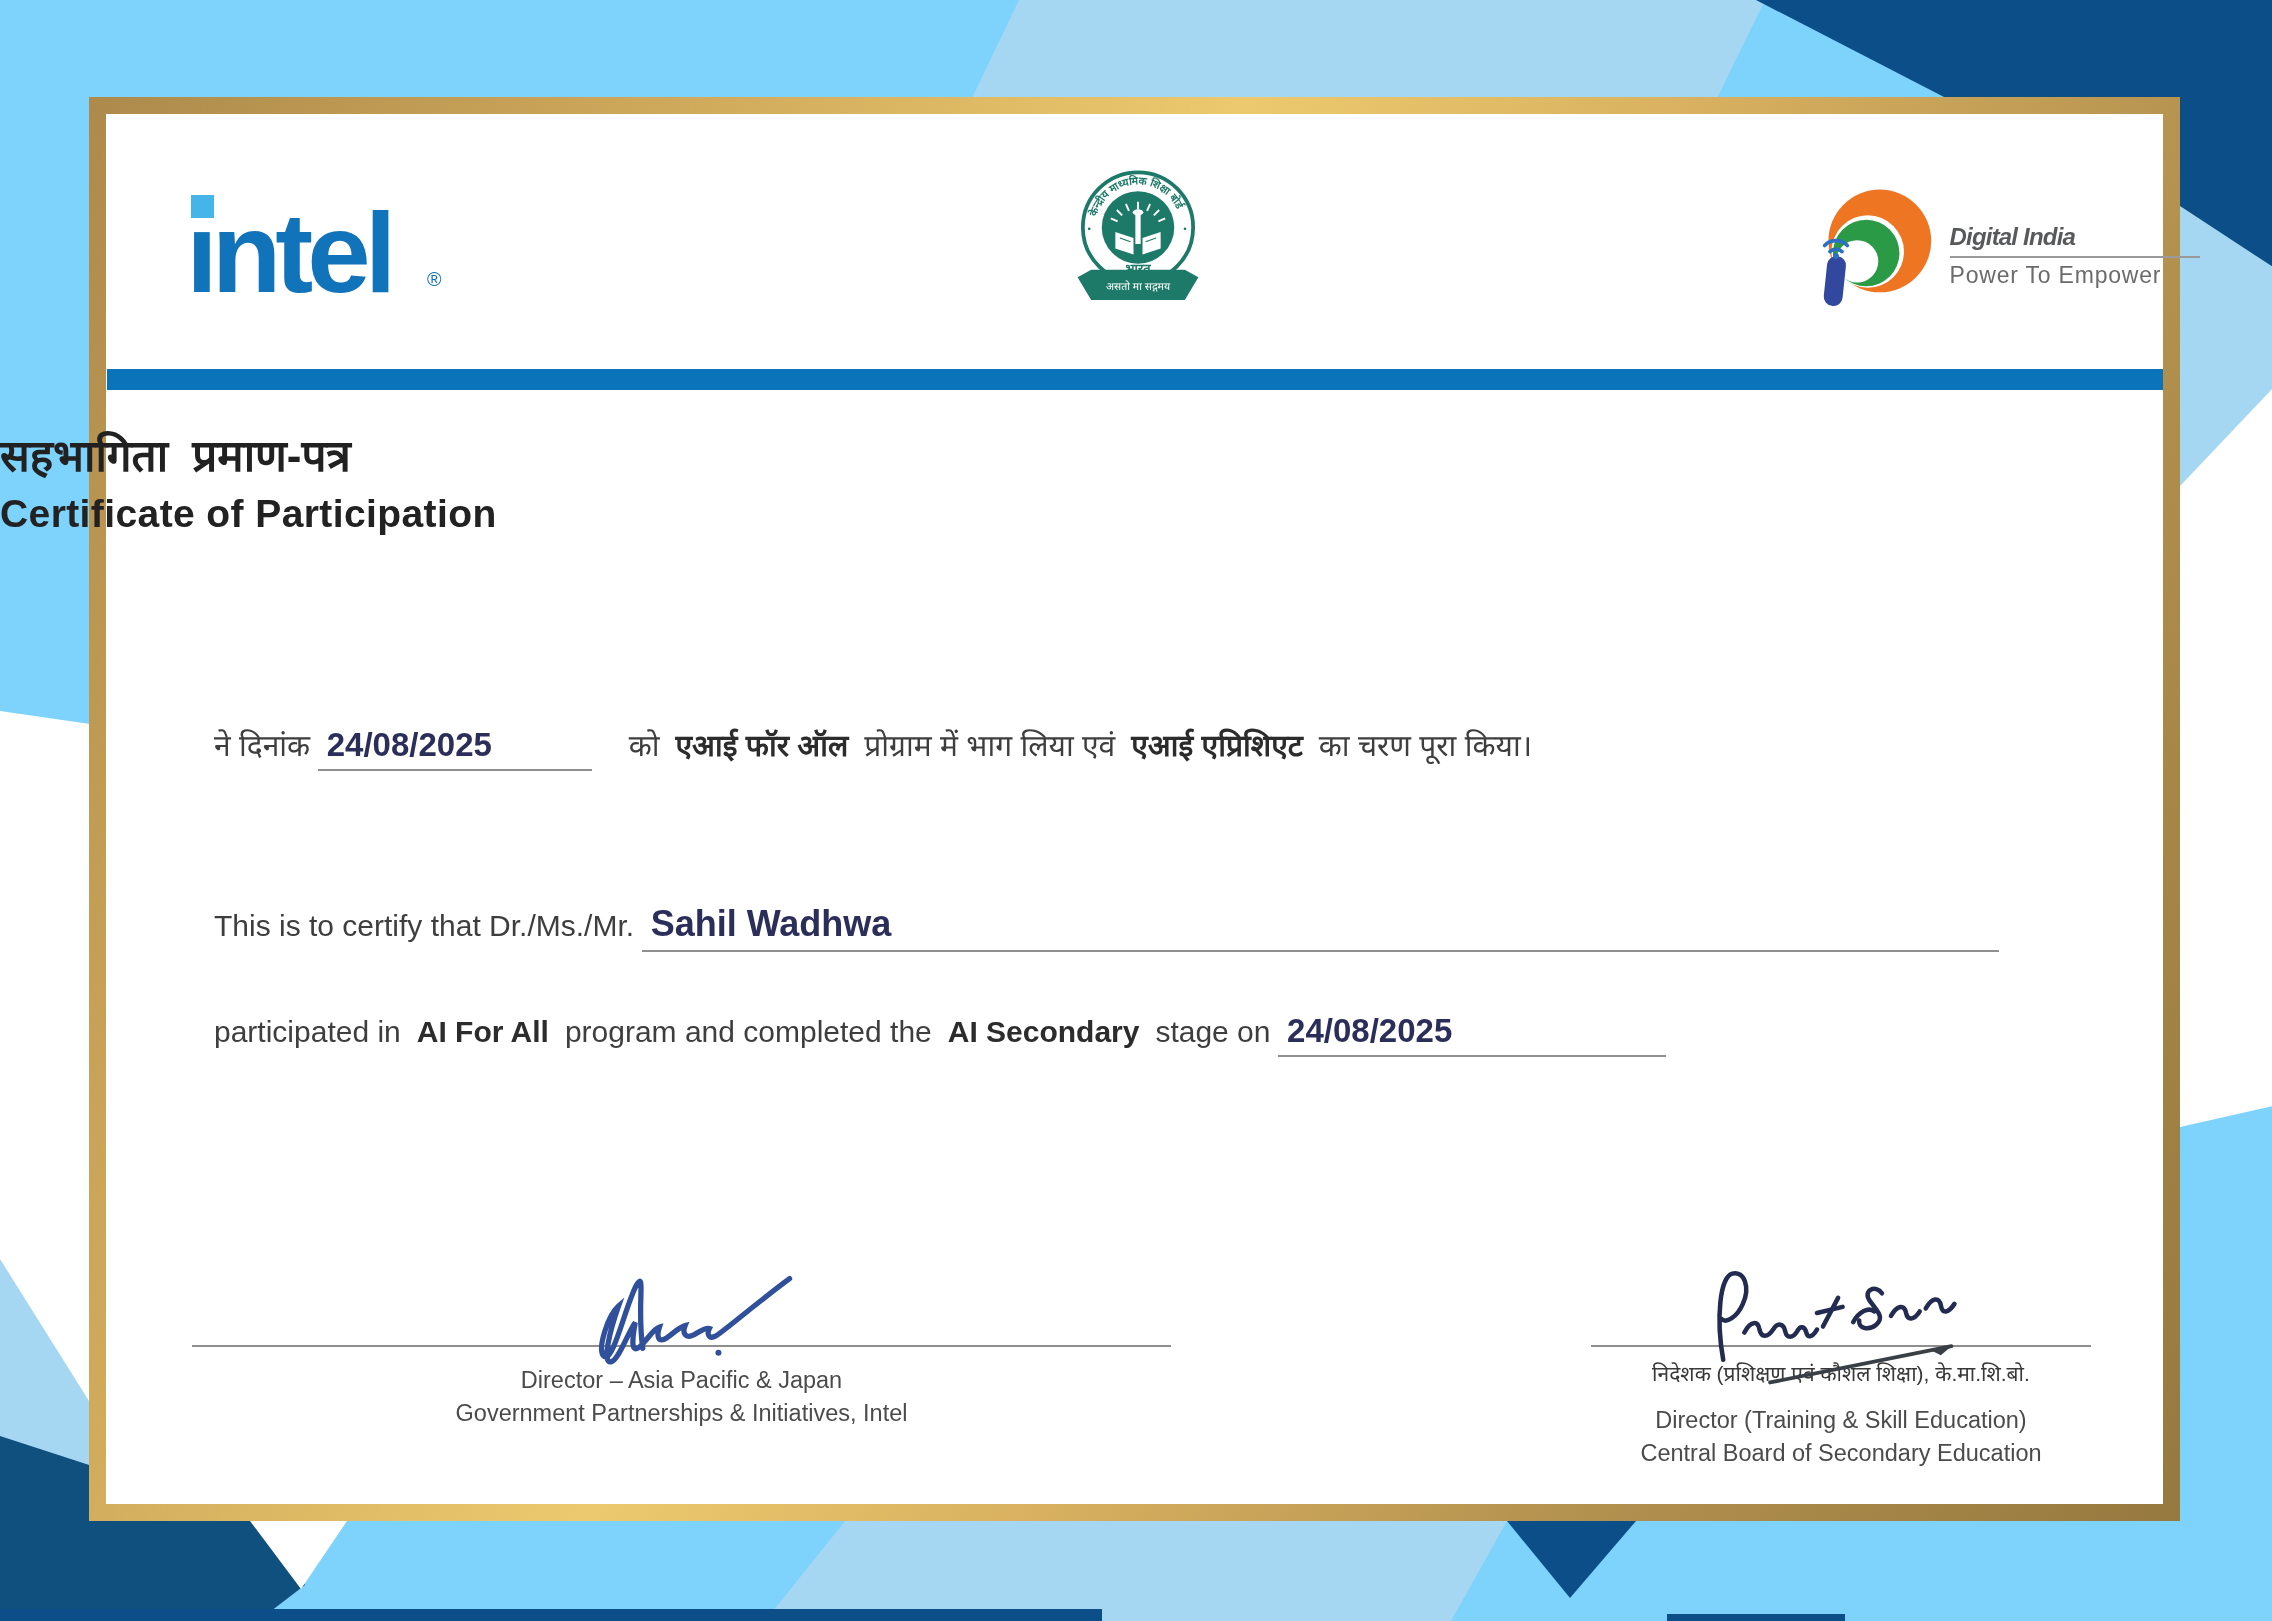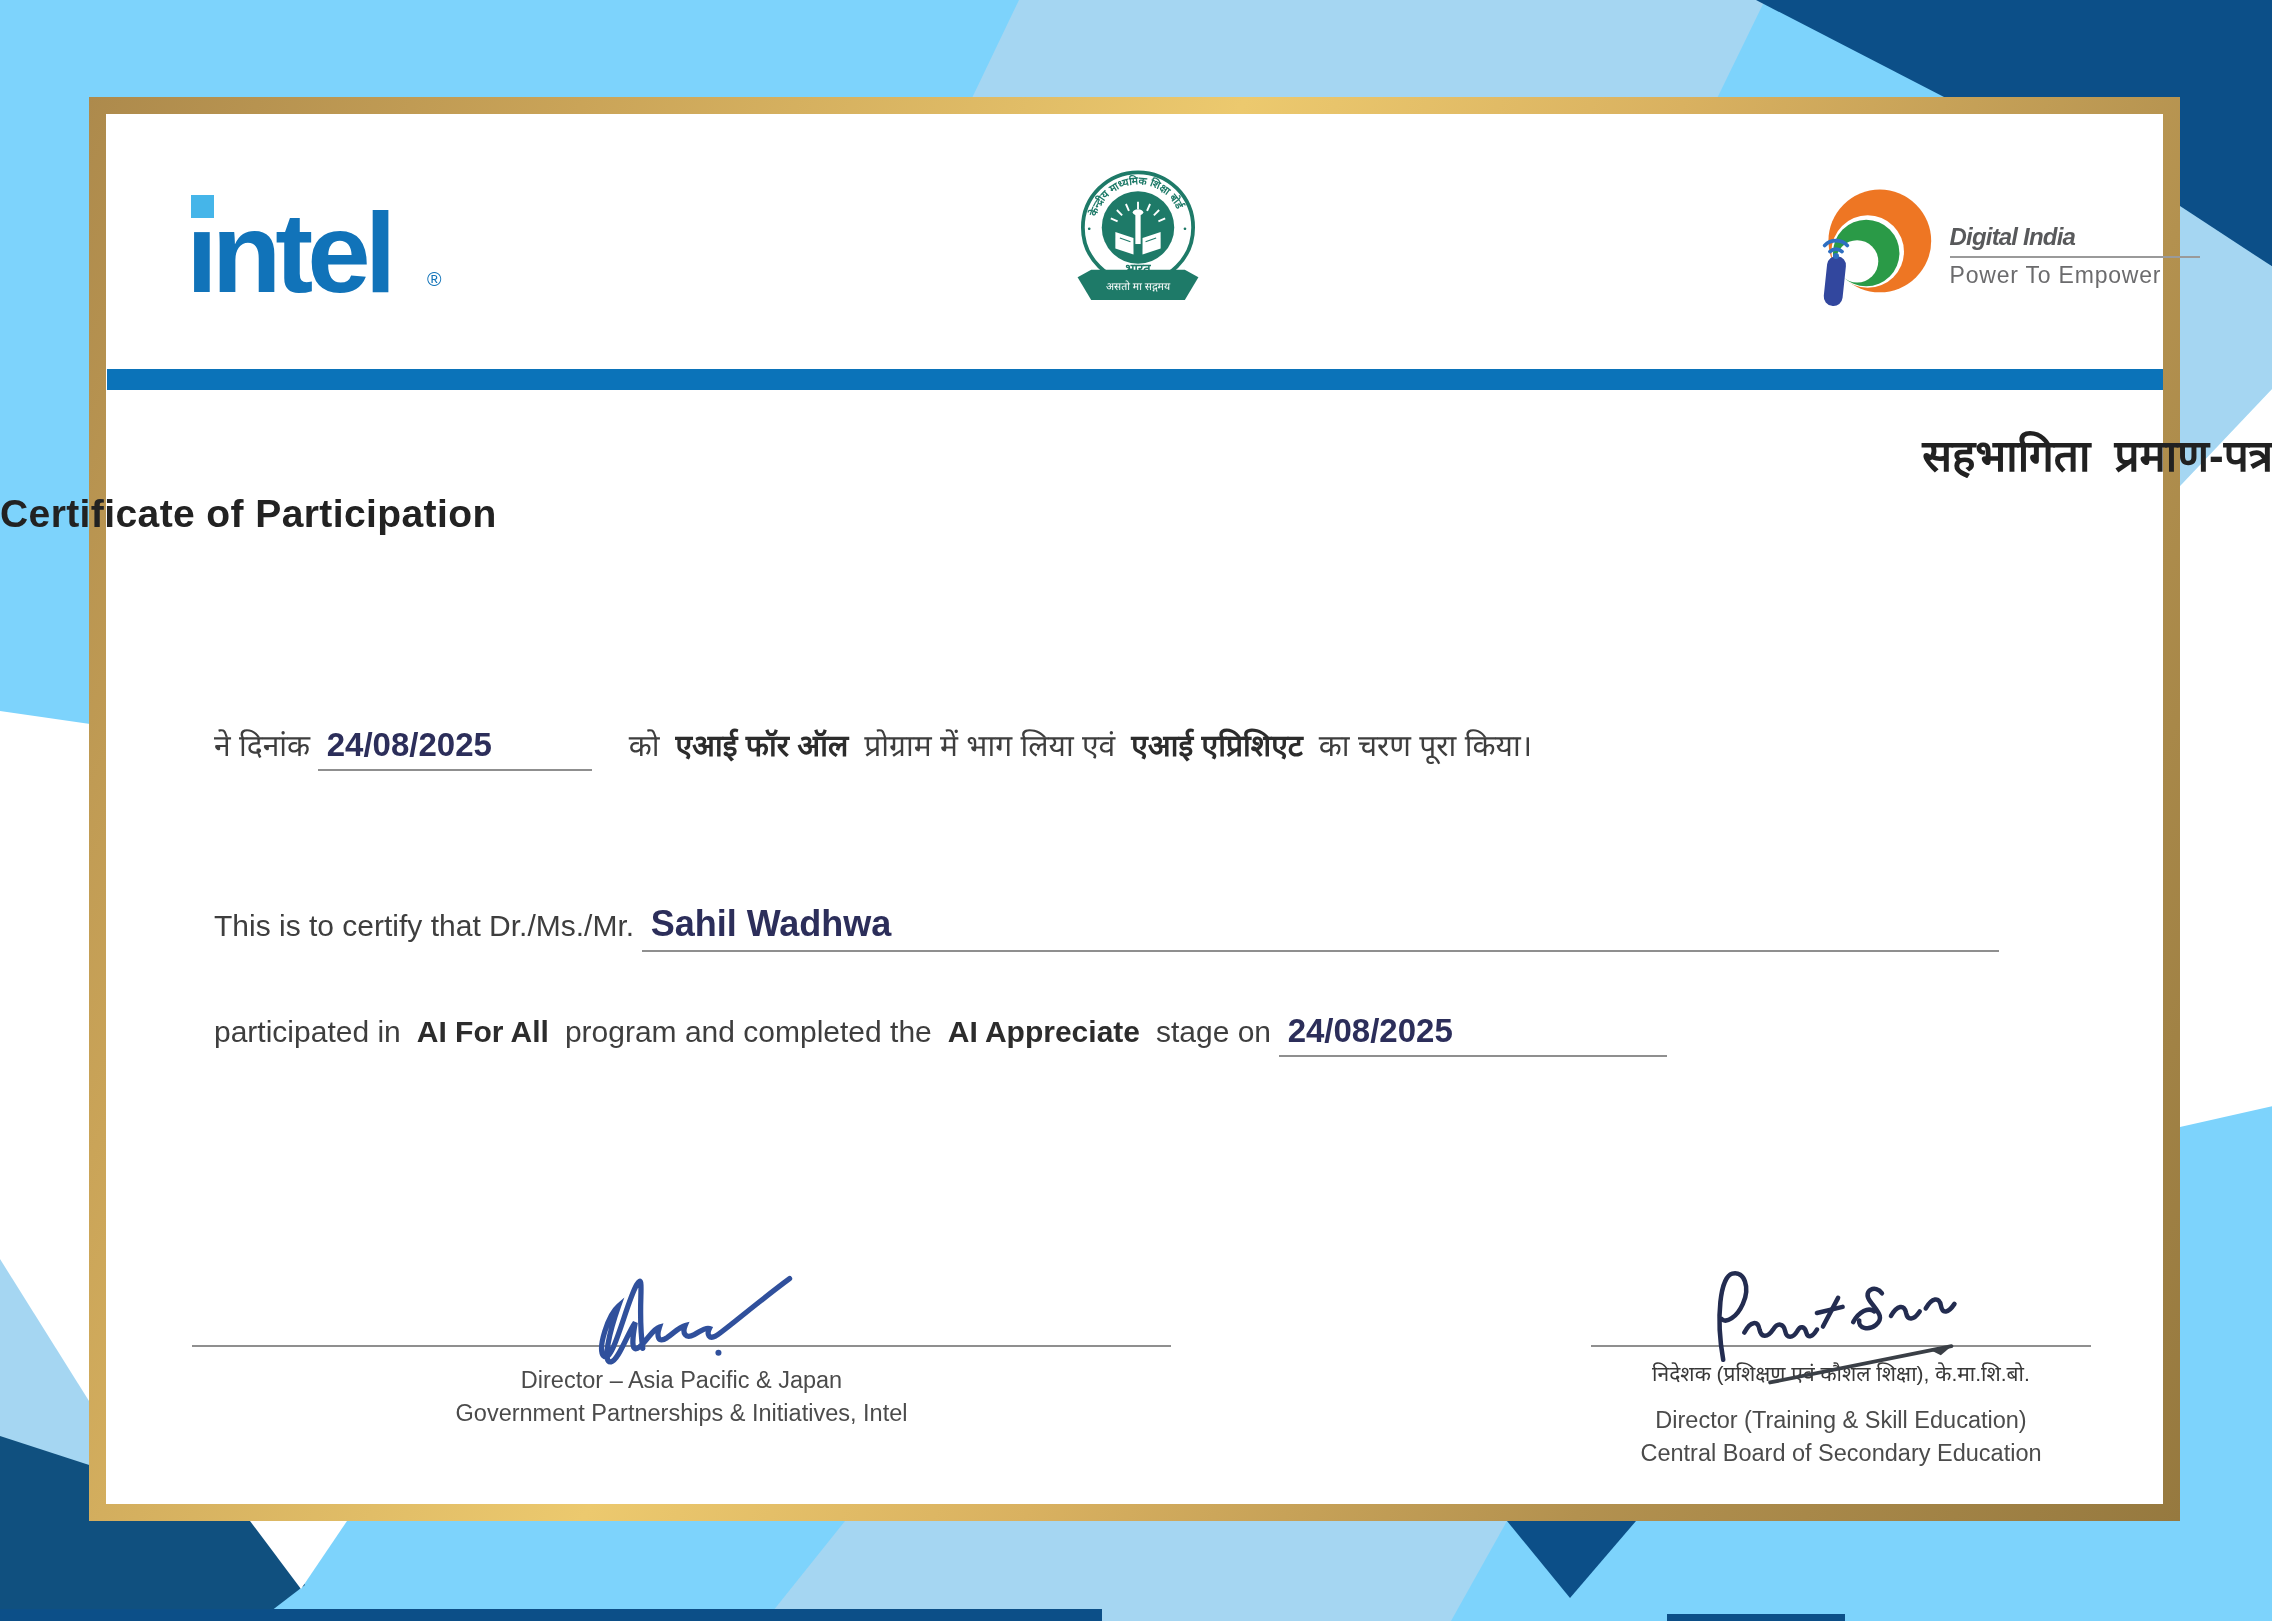--- a/index.html
+++ b/index.html
@@ -33,21 +33,21 @@
   .intel-reg{position:absolute;left:241px;top:79px;font-size:19.7px;font-weight:400;color:#1173b9;letter-spacing:0;}
 
   
   .di{position:absolute;left:1801px;top:179px;display:flex;}
   .di-textblock{margin-top:44px;margin-left:4.5px;}
   .di-name{font-size:24px;font-weight:700;font-style:italic;color:#58595b;letter-spacing:-0.8px;}
   .di-rule{height:2.3px;background:#9a9a9a;margin-top:4.5px;width:250px;}
   .di-tag{font-size:23px;color:#6b6b6d;margin-top:4.5px;letter-spacing:0.8px;}
 
   
-  .title-hi{position:absolute;left:0;width:100%;top:424px;text-align:right;font-size:44px;font-weight:600;
+  .title-hi{position:absolute;left:0;width:100%;top:424px;text-align:left;font-size:44px;font-weight:600;
             color:#212121;word-spacing:12px;}
   .title-en{position:absolute;left:0;width:100%;top:492px;text-align:left;font-size:39px;font-weight:700;
             color:#222222;letter-spacing:0.4px;}
   .line{position:absolute;white-space:nowrap;color:#3e3e3e;font-size:30px;}
   .line > span{margin-right:7.6px;}
   .hi{color:#3e3e3e;}
   .b{font-weight:700;color:#2c2c2c;}
   .ul{display:inline-block;border-bottom:2.3px solid #8f8f8f;padding:0 0 4.5px 9px;}
   .navy-name{color:#2c2e5a;font-weight:600;font-size:36px;}
   .navy-date{color:#2c2e5a;font-weight:600;font-size:33px;}
@@ -160,21 +160,21 @@
       <span class="hi">का चरण पूरा किया।</span>
     </div>
 
     <div class="line" style="left:214px;top:903px;">
       <span>This is to certify that Dr./Ms./Mr.</span><span class="ul" style="width:1348px;"><span class="navy-name">Sahil Wadhwa</span></span>
     </div>
     <div class="line" style="left:214px;top:1012px;">
       <span>participated in</span>
       <span class="b">AI For All</span>
       <span>program and completed the</span>
-      <span class="b">AI Appreciate</span>
+      <span class="b">AI Secondary</span>
       <span>stage on</span><span class="ul" style="width:379px;"><span class="navy-date">24/08/2025</span></span>
     </div>
 
     <svg class="sig-svg" style="left:523px;top:1259px;" width="288" height="115" viewBox="0 0 380 152">
       <path d="M158,118 C150,64 162,14 150,34 C136,58 118,142 106,128 C98,118 112,74 126,62 C114,96 104,138 116,136 C126,134 138,98 148,84 C144,106 142,126 154,116 C164,107 172,92 180,90 C176,102 178,112 190,104 C200,97 206,90 214,88 C210,98 214,106 226,100 C234,96 240,90 246,92 C242,100 246,106 254,102 C262,98 306,60 352,26" fill="none" stroke="#30509c" stroke-width="7" stroke-linecap="round"></path>
       <circle cx="258" cy="124" r="4" fill="#30509c"></circle>
     </svg>
     <div class="sig-block" style="left:192px;top:1345px;width:979px;">
       <div class="sig-line"></div>
       <div class="sig-en1">Director – Asia Pacific &amp; Japan</div>

